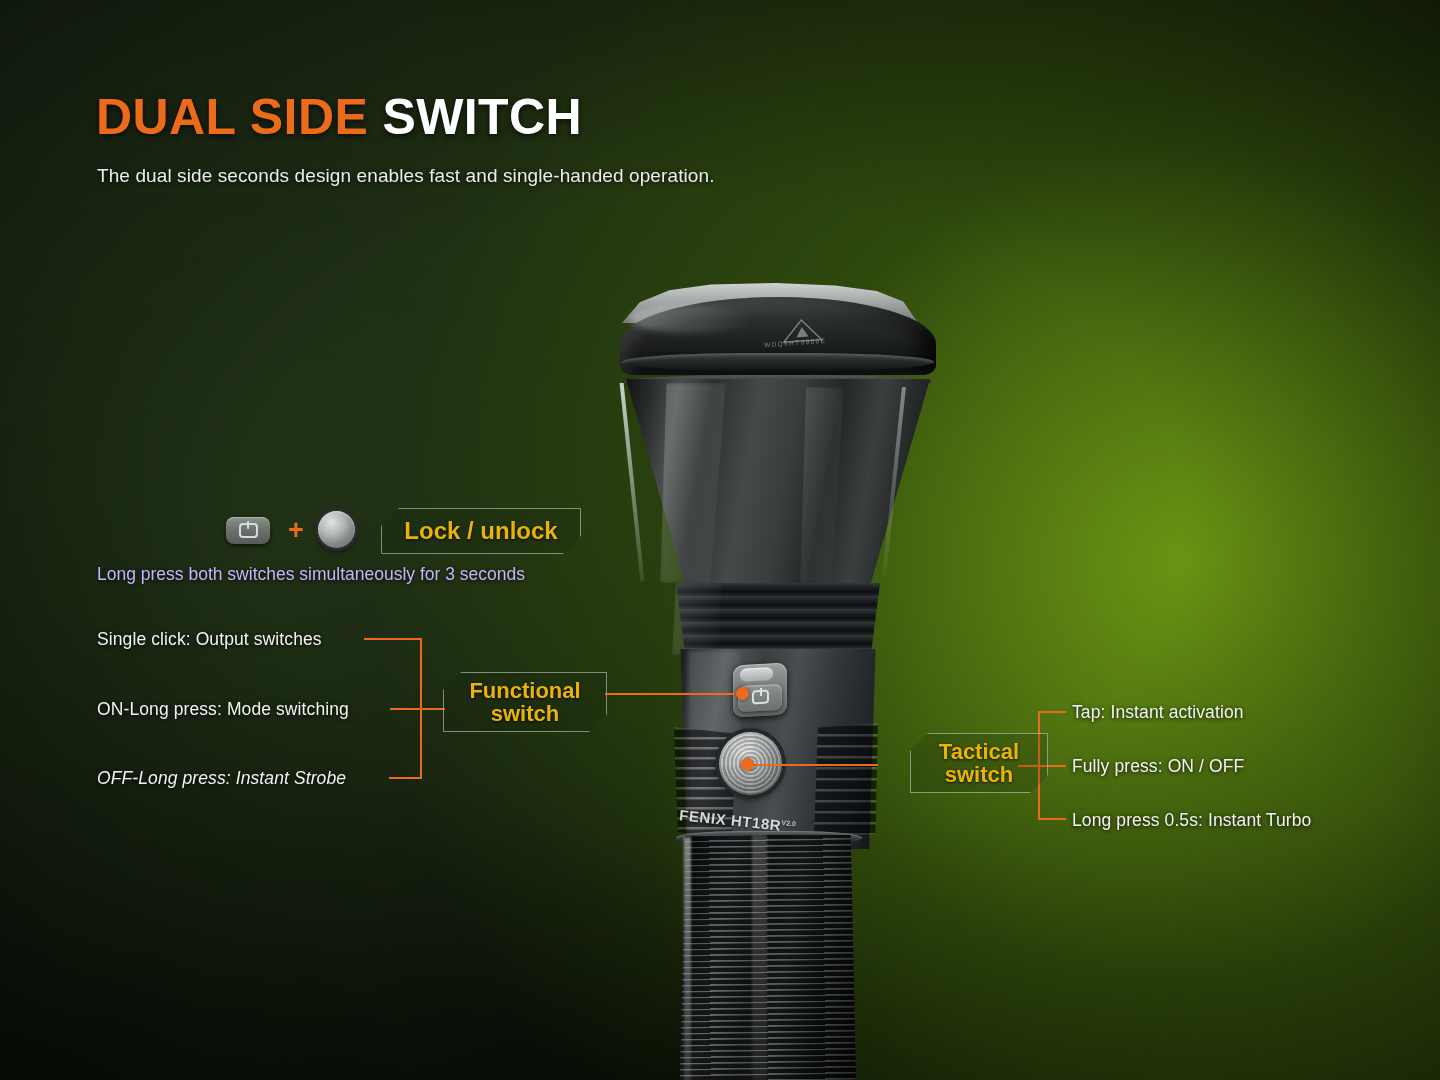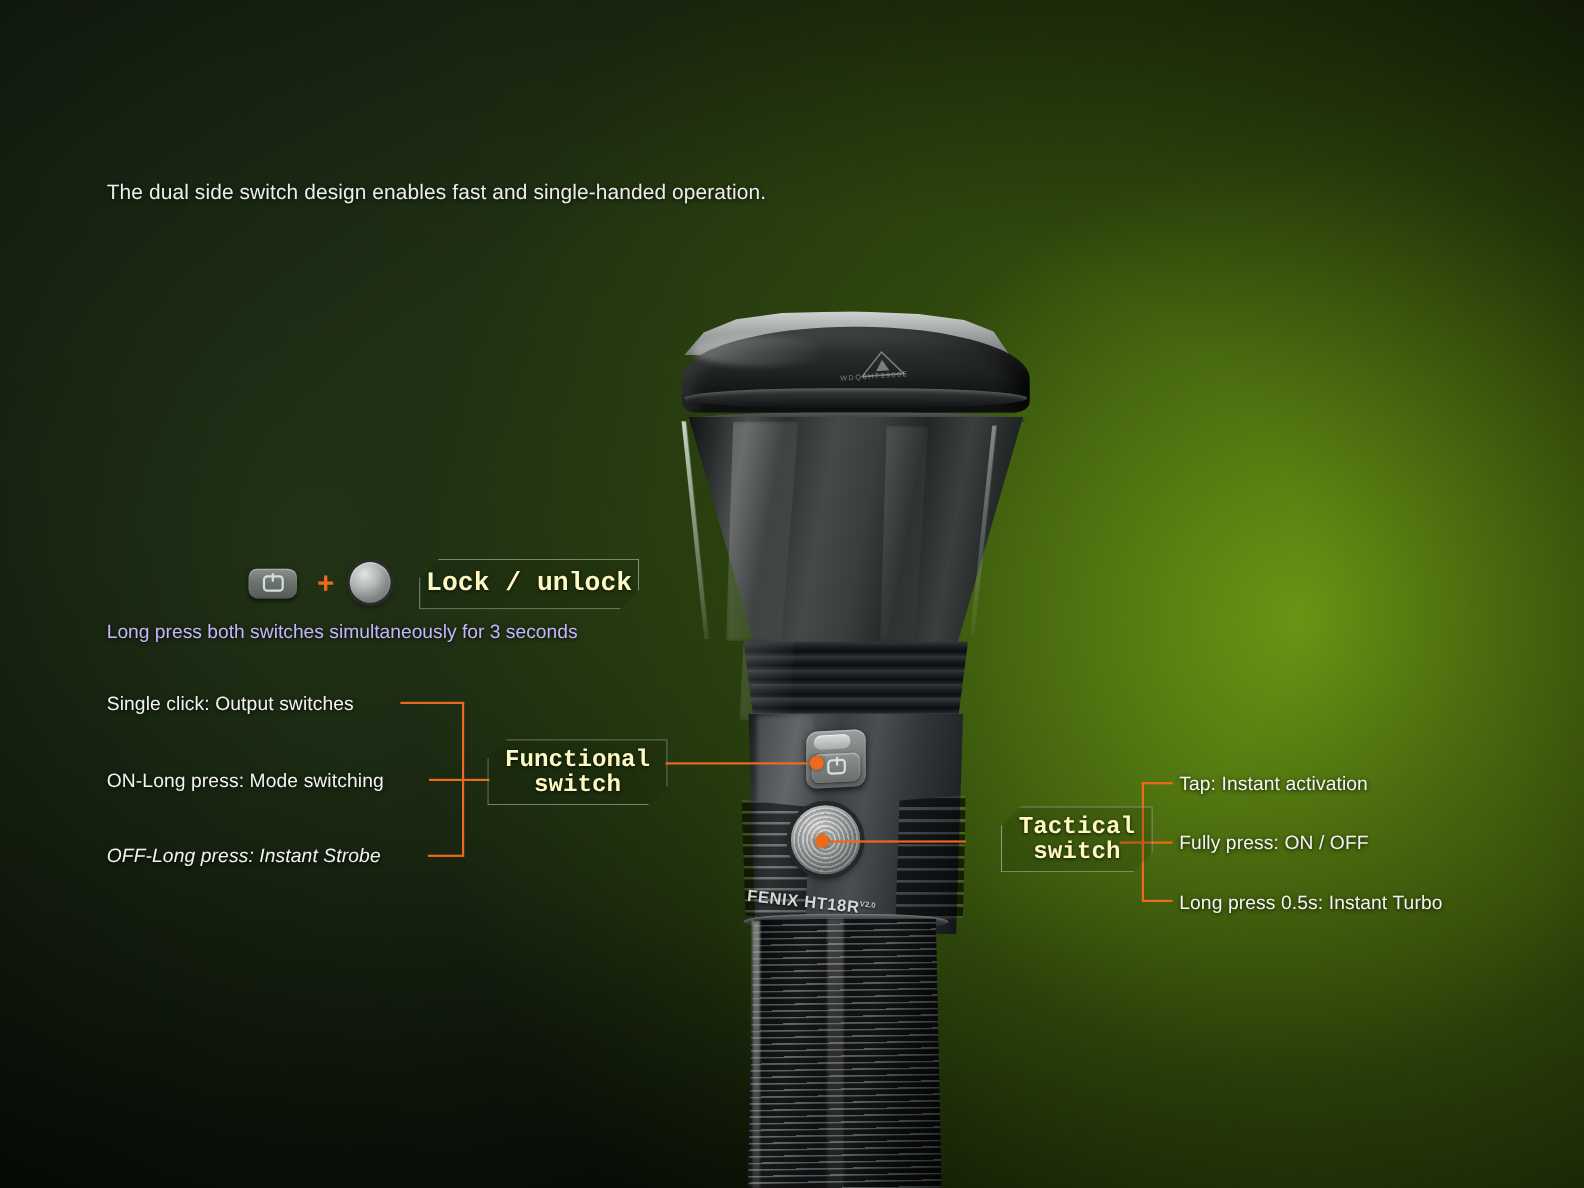--- a/index.html
+++ b/index.html
@@ -34,24 +34,24 @@
             text-shadow:0 1px 4px rgba(0,0,0,.85);}
 
   .lbl{position:absolute;font-size:17.5px;color:#f2f4f0;white-space:nowrap;
        text-shadow:0 1px 4px rgba(0,0,0,.9);letter-spacing:.1px;}
 
   .note{position:absolute;left:97px;top:564px;font-size:17.5px;color:#c4b5fd;
         white-space:nowrap;text-shadow:0 1px 4px rgba(0,0,0,.9);}
 
   
   .badge{position:absolute;display:flex;align-items:center;justify-content:center;
-         color:#fef9c3;font-weight:bold;text-align:center;line-height:1.06;
+         color:#eab308;font-weight:bold;text-align:center;line-height:1.06;
          border:1px solid rgba(190,200,185,.62);
          background:rgba(20,30,12,.17);
-         text-shadow:0 1px 3px rgba(0,0,0,.8);font-family:Liberation Mono, monospace;}
+         text-shadow:0 1px 3px rgba(0,0,0,.8);}
   .clip-a{clip-path:polygon(18px 0,100% 0,100% calc(100% - 18px),calc(100% - 18px) 100%,0 100%,0 18px);}
 
   #badge-lock{left:381px;top:508px;width:198px;height:44px;font-size:24px;}
   #badge-func{left:443px;top:672px;width:162px;height:58px;font-size:22px;}
   #badge-tact{left:878px;top:733px;width:136px;height:58px;font-size:22px;margin-left:32px;}
 
   
   .ln{position:absolute;background:#EC6A1B;}
   .lh{height:2px;}
   .lv{width:2px;}
@@ -272,21 +272,25 @@
       <span>FENIX</span>
       <span>HT18R</span><span class="ver">V2.0</span>
     </div>
 
     <div class="fl-tube-lip"></div>
     <div class="fl-tube"></div>
     <div class="fl-tube-edge"></div>
     <div class="fl-tube-hl"></div>
   </div>
 
-  <div class="subtitle">The dual side switch design enables fast and single-handed operation.</div>
+  <div class="title">
+    <span class="t-orange">DUAL SIDE</span>
+    <span class="t-white">SWITCH</span>
+  </div>
+  <div class="subtitle">The dual side seconds design enables fast and single-handed operation.</div>
 
   <div id="icon-func-sw">
     <span class="glyph"></span>
   </div>
   <div id="icon-plus">+</div>
   <div id="icon-tact-sw"></div>
 
   <div id="badge-lock" class="badge clip-a">Lock / unlock</div>
 
   <div class="note">Long press both switches simultaneously for 3 seconds</div>

